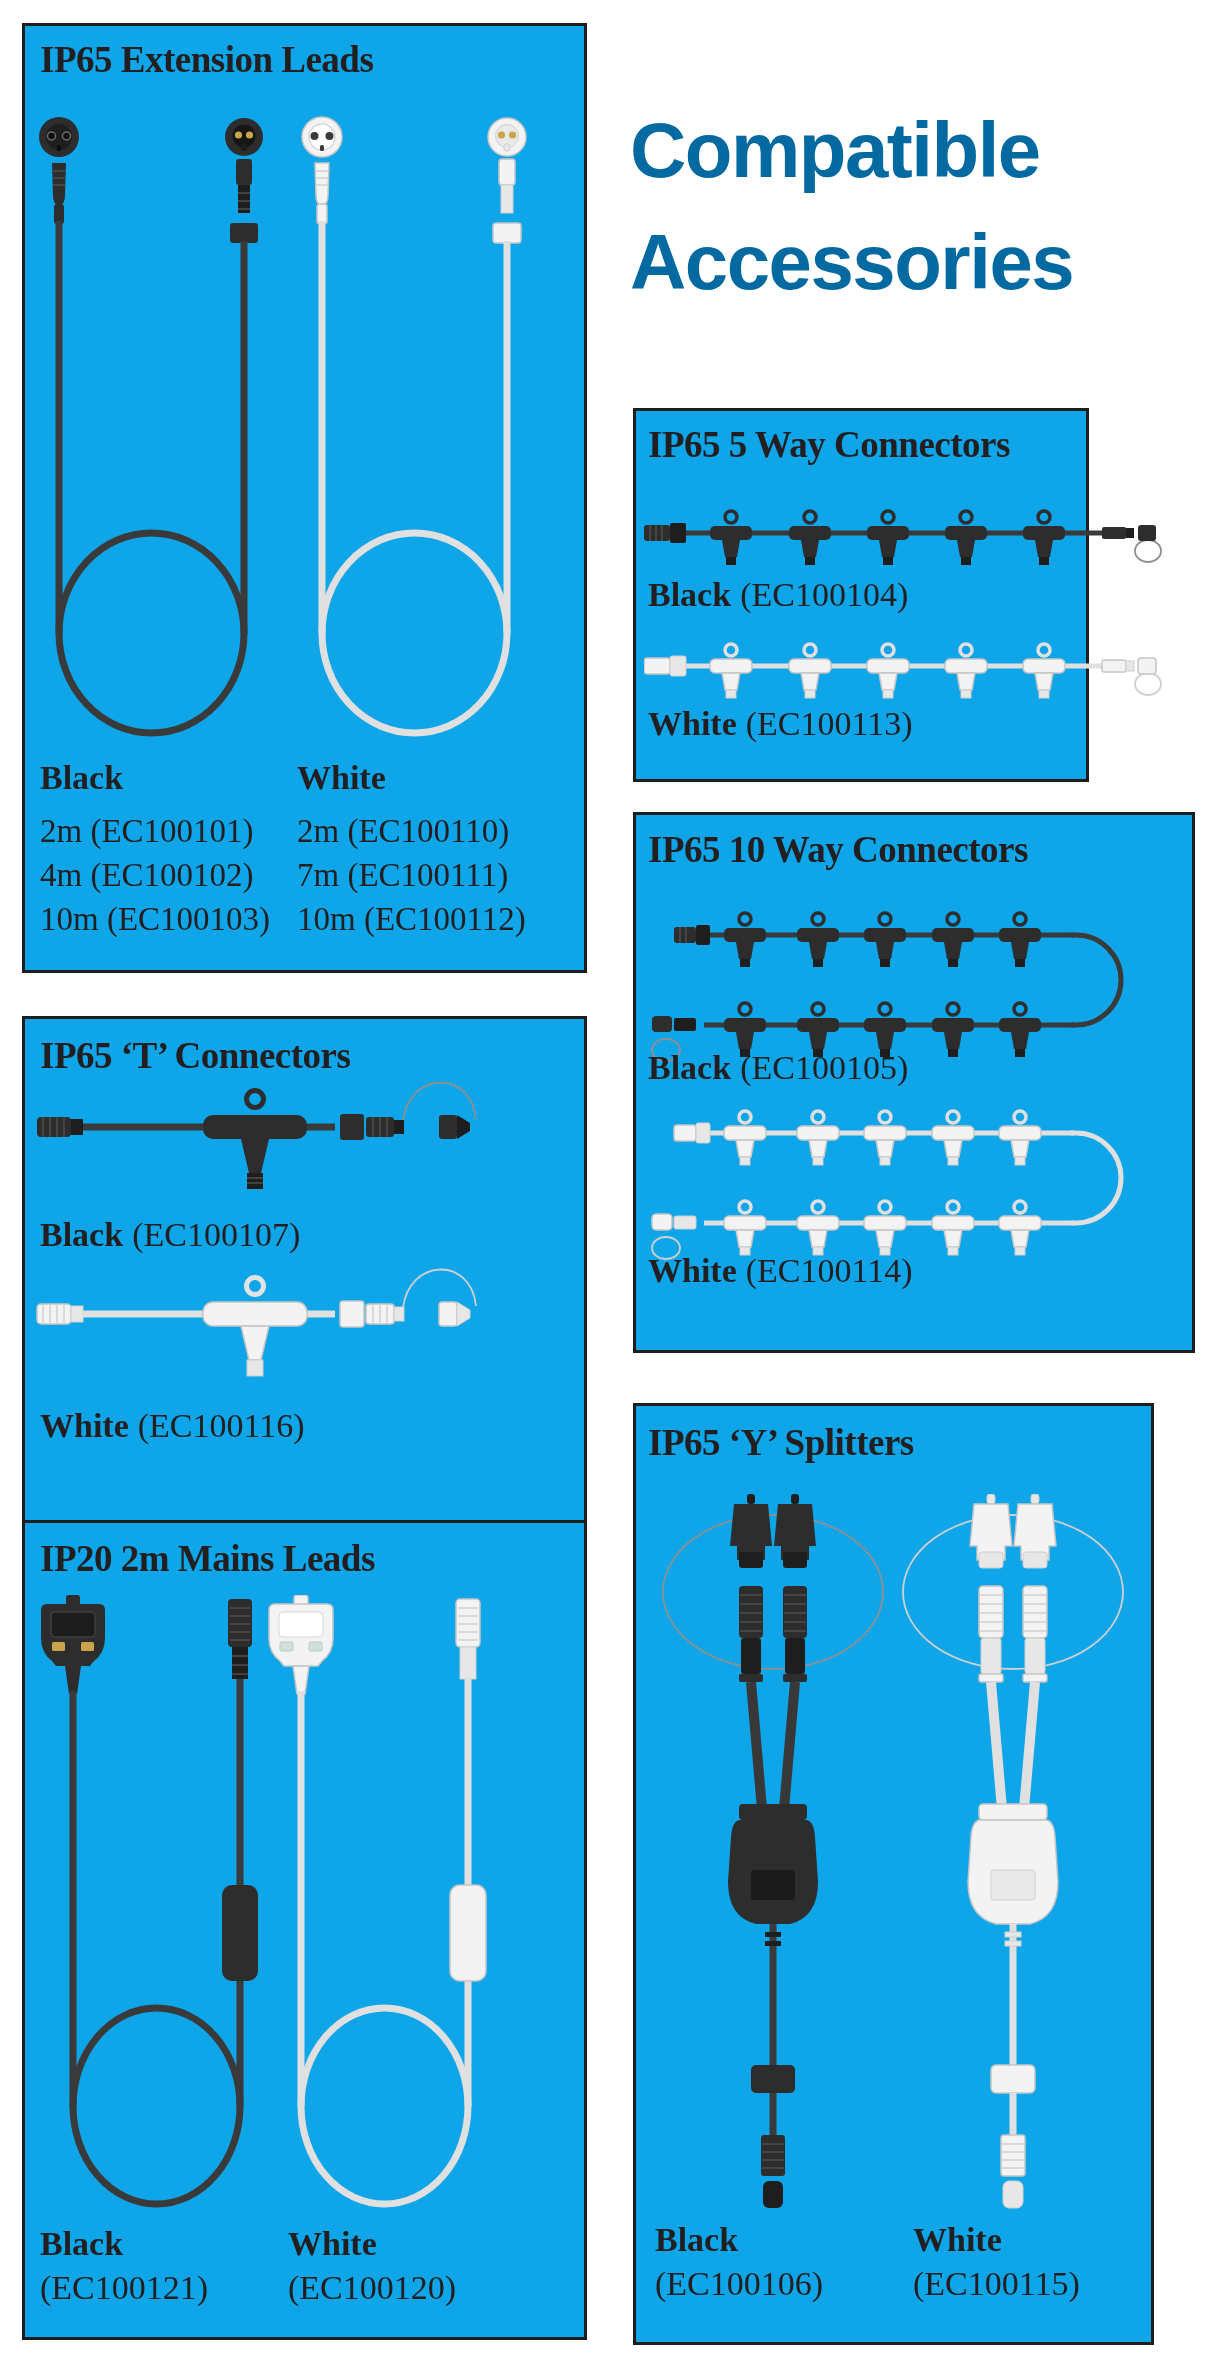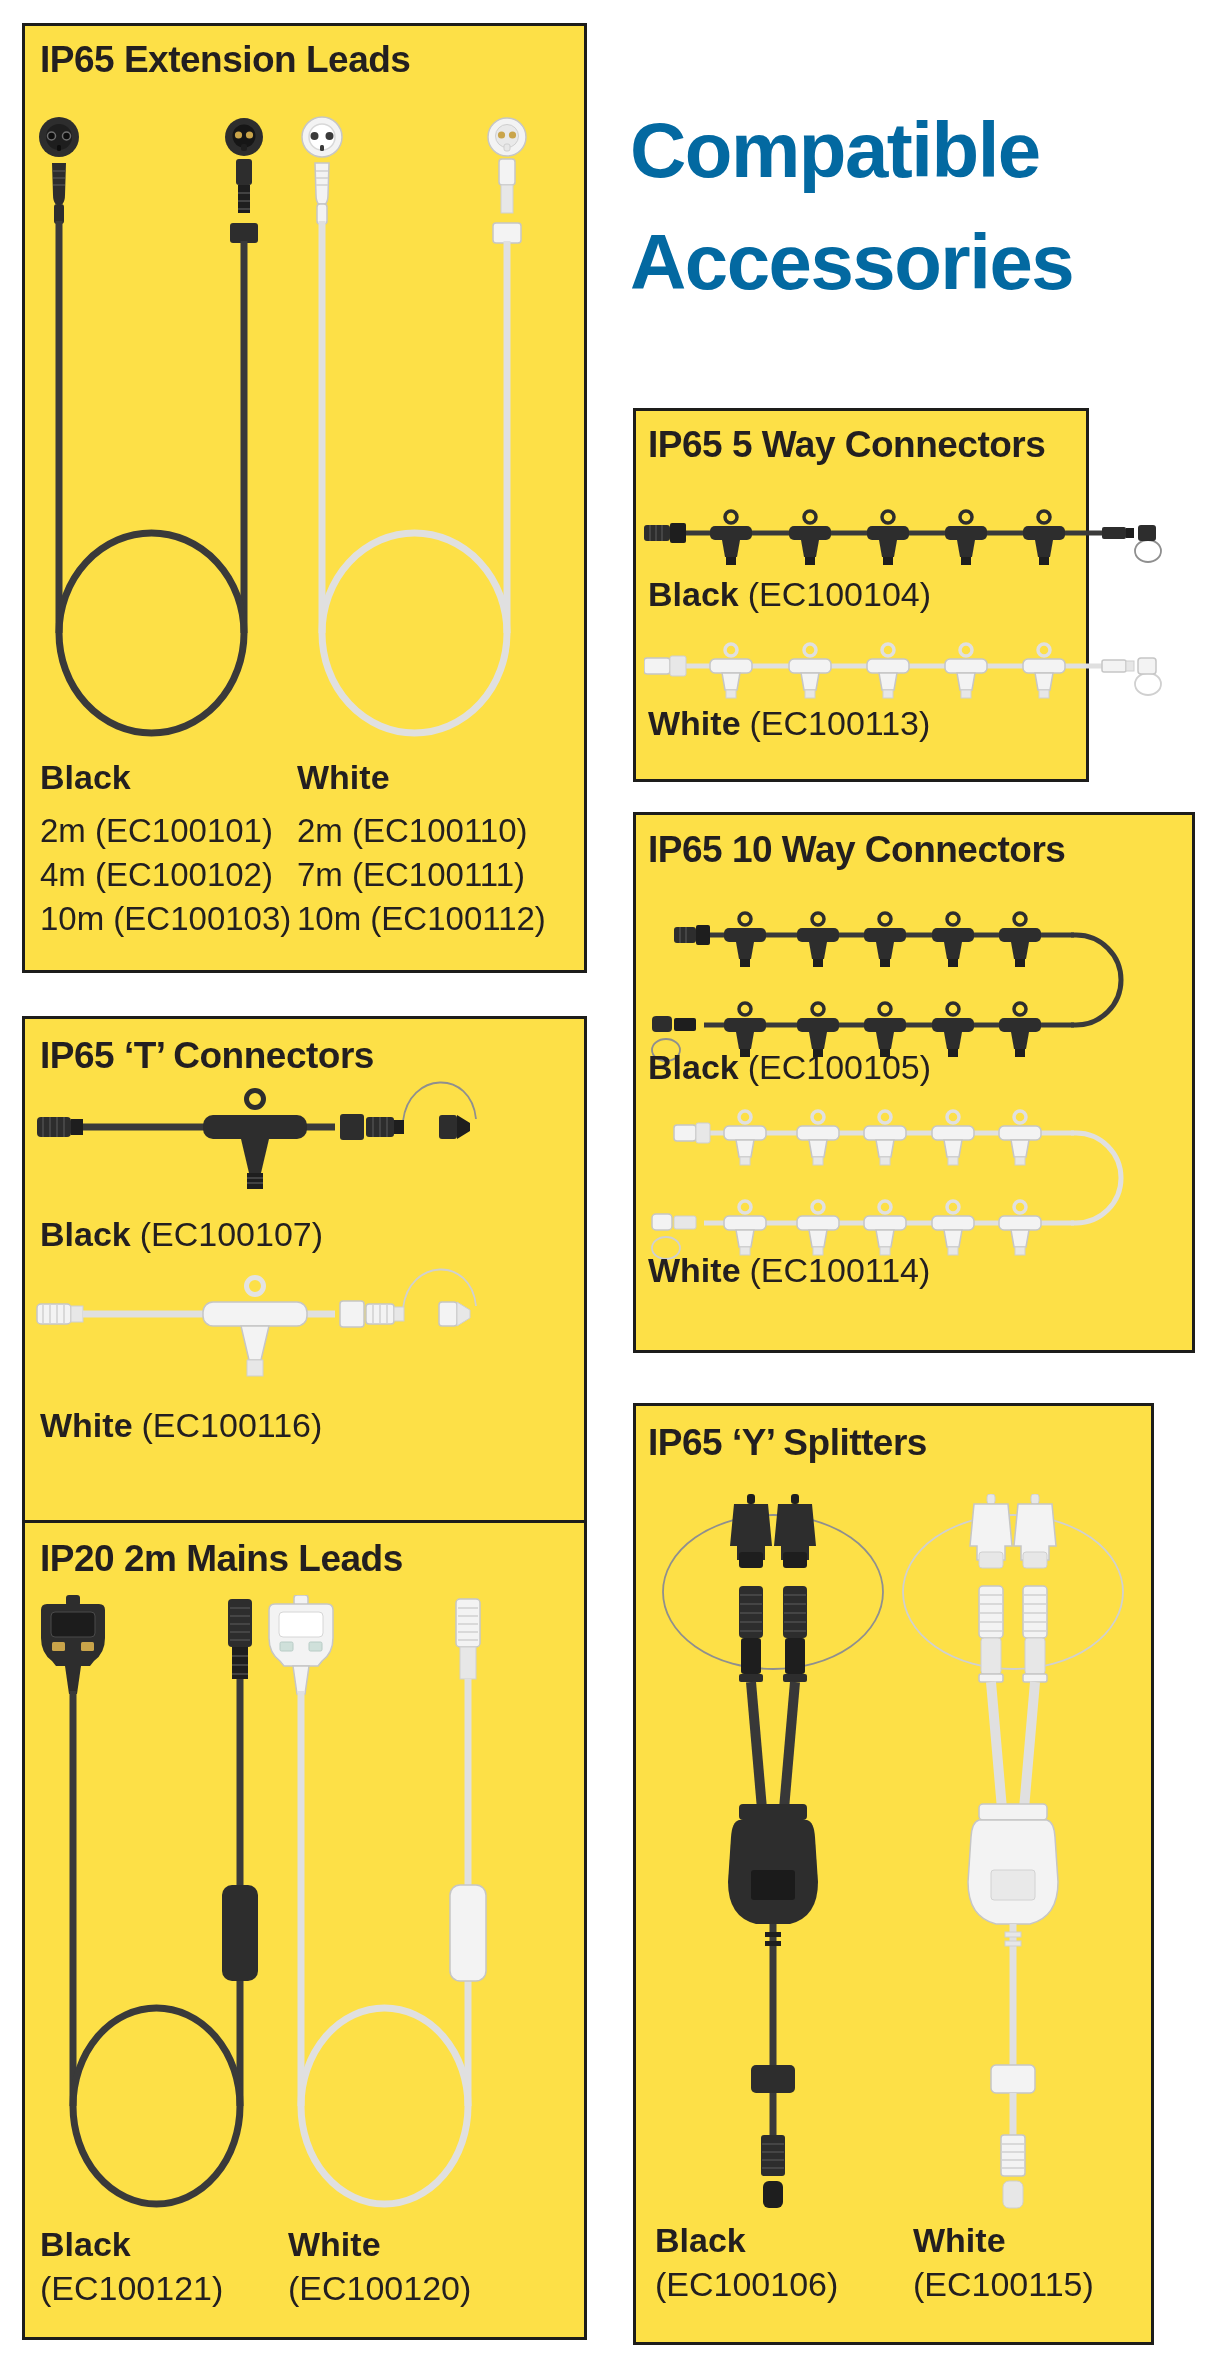--- a/index.html
+++ b/index.html
@@ -1,20 +1,20 @@
 <!DOCTYPE html>
 <html><head>
 <meta charset="utf-8">
 <style>
   html,body{margin:0;padding:0;}
   body{
     width:1218px;height:2362px;position:relative;background:#ffffff;
     font-family:"Liberation Sans", sans-serif;color:#231f20;overflow:hidden;
   }
-  .box{position:absolute;border:3px solid #1d1d1b;background:#fde047;box-sizing:border-box;}
+  .box{position:absolute;border:3px solid #1d1d1b;background:#0ea5e9;box-sizing:border-box;font-family:Liberation Serif, serif;}
   .box-title{
     position:absolute;margin:0;font-size:37px;font-weight:700;letter-spacing:-0.5px;
     color:#231f20;white-space:nowrap;line-height:1.1;
   }
   .main-heading{
     position:absolute;left:630px;top:94px;margin:0;font-size:78px;font-weight:700;
     letter-spacing:-1.5px;line-height:112px;color:#0369a1;
   }
   .pair-label{position:absolute;font-size:34px;white-space:nowrap;line-height:1.15;}
   .pair-label b{font-weight:700;}

